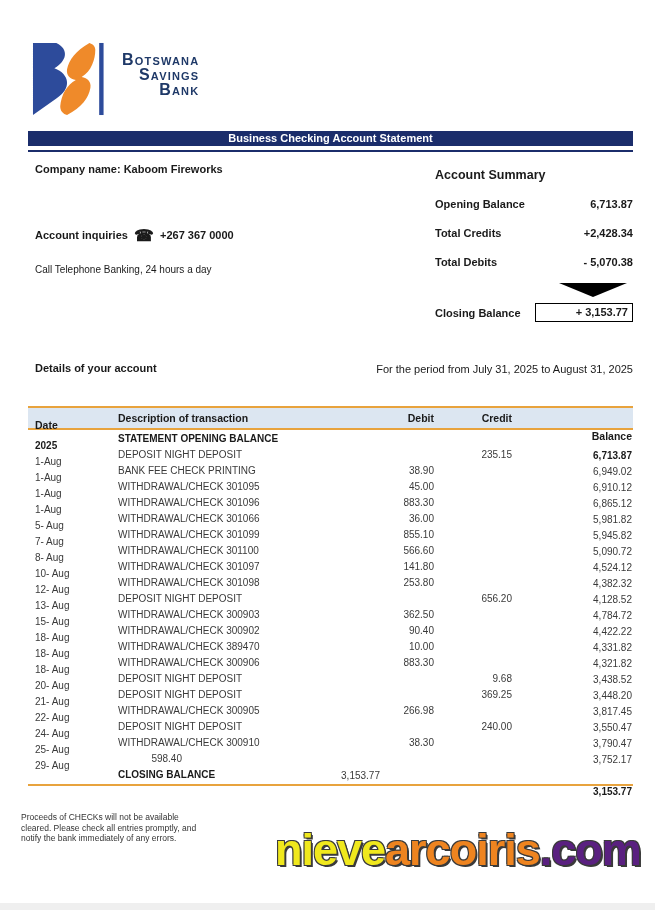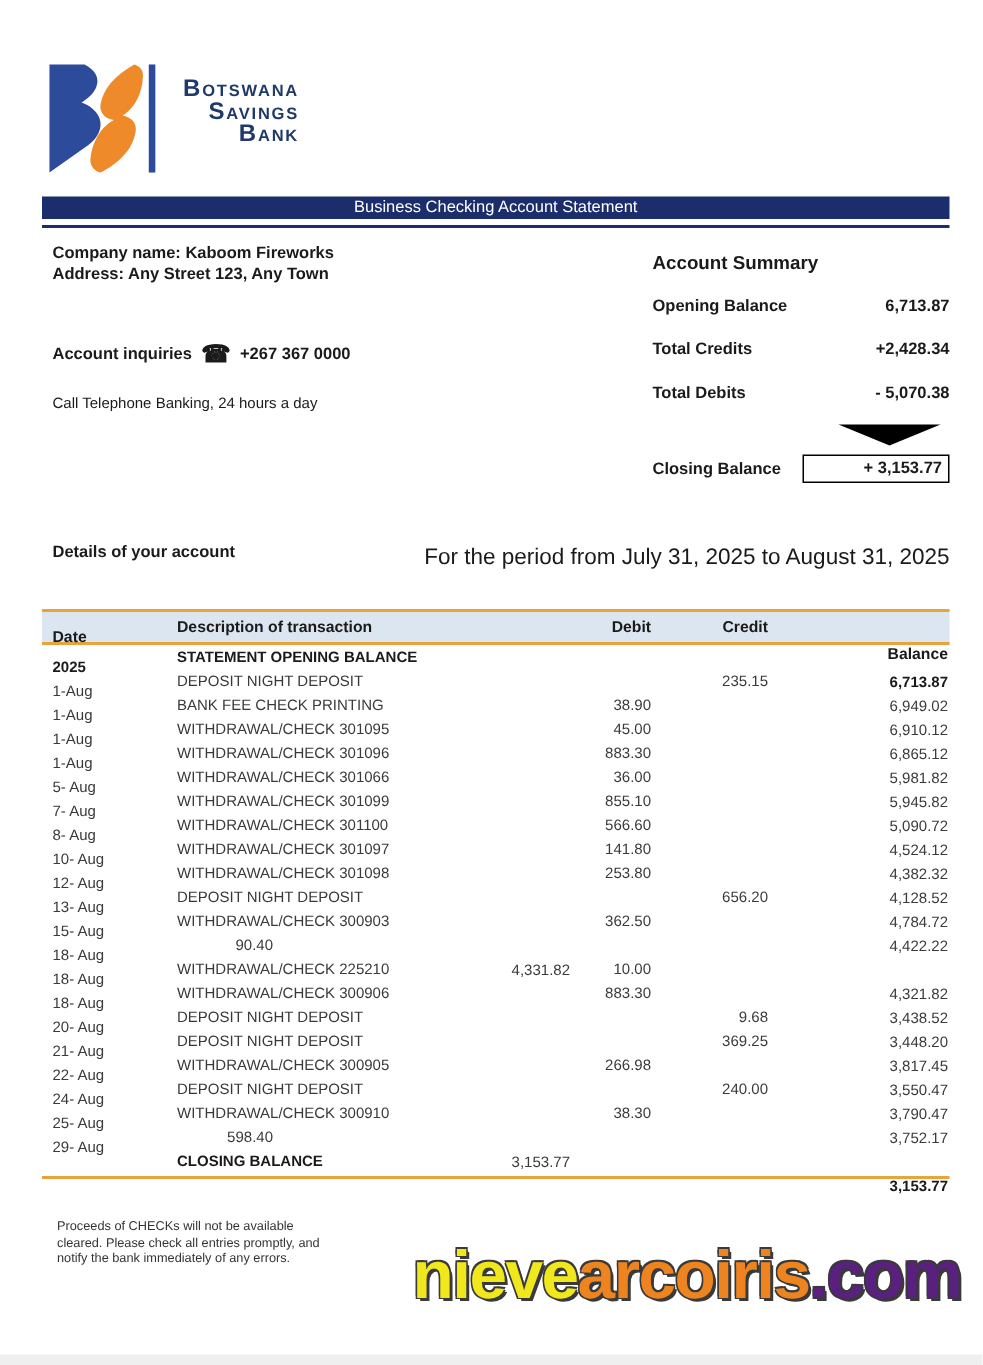--- a/index.html
+++ b/index.html
@@ -20,21 +20,21 @@
   .page{position:relative;width:655px;height:910px;background:#fff;overflow:hidden;}
 
   
   .logo-block{position:absolute;left:30px;top:42px;display:flex;align-items:flex-start;}
   .logo-mark{width:78px;height:74px;}
   .brand-name{margin-left:14px;margin-top:10px;color:var(--brand-text);font-weight:bold;
     font-variant:small-caps;font-size:16px;line-height:15px;letter-spacing:1.2px;text-align:right;}
 
   
   .title-bar{position:absolute;left:28px;top:131px;width:605px;height:15px;background:var(--navy);
-    color:#fff;font-size:11px;font-weight:normal;text-align:center;line-height:15px;}
+    color:#fff;font-size:11px;font-weight:bold;text-align:center;line-height:15px;}
   .title-underline{position:absolute;left:28px;top:150px;width:605px;height:2px;background:var(--navy);}
 
   
   .company{position:absolute;left:35px;top:162px;color:var(--ink);font-size:11px;font-weight:bold;line-height:14px;}
   .inquiries{position:absolute;left:35px;top:226px;color:var(--ink);font-size:11px;font-weight:bold;}
   .inquiries .phone-glyph{font-size:16px;vertical-align:-2px;padding:0 3px;}
   .tel-banking{position:absolute;left:35px;top:264px;color:var(--ink);font-size:10px;font-weight:normal;}
 
   
   .summary{position:absolute;left:435px;top:168px;width:198px;color:var(--ink);}
@@ -42,39 +42,39 @@
   .summary-row{display:flex;justify-content:space-between;font-size:11px;font-weight:bold;margin-bottom:17px;}
   .summary-triangle{width:0;height:0;border-left:34px solid transparent;border-right:34px solid transparent;
     border-top:14px solid #000;margin-left:auto;margin-right:6px;margin-top:-2px;}
   .closing-row{display:flex;align-items:center;justify-content:space-between;margin-top:6px;}
   .closing-label{font-size:11px;font-weight:bold;}
   .closing-box{width:98px;height:19px;border:1.5px solid #000;font-size:11px;font-weight:bold;
     text-align:right;line-height:17px;padding-right:4px;}
 
   
   .details-heading{position:absolute;left:35px;top:362px;font-size:11px;font-weight:bold;color:var(--ink);}
-  .period{position:absolute;right:22px;top:363px;font-size:15px;color:var(--ink);}
+  .period{position:absolute;right:22px;top:363px;font-size:11px;color:var(--ink);}
 
   
   .table{position:absolute;left:28px;top:406px;width:605px;font-size:10px;color:var(--row-ink);}
   .t-header{display:flex;background:var(--header-bg);border-top:2px solid var(--gold);
     border-bottom:2px solid var(--gold);height:24px;align-items:center;
     font-weight:bold;font-size:10.5px;color:var(--ink);}
   .t-row{display:flex;height:16px;align-items:center;}
   .t-row.bold{font-weight:bold;color:var(--ink);}
   .cell{overflow:hidden;white-space:nowrap;}
   .col-date{width:90px;padding-left:7px;margin-top:14px;}
   .col-desc{width:252px;}
   .col-debit{width:68px;text-align:right;padding-right:4px;}
   .col-credit{width:78px;text-align:right;padding-right:4px;}
   .col-balance{width:117px;text-align:right;padding-right:1px;margin-top:35px;}
   .t-bottom{border-bottom:2px solid var(--gold);margin-top:2px;}
 
   
-  .notice{position:absolute;left:38px;top:812px;font-size:8.5px;line-height:10.5px;color:#333;}
+  .notice{position:absolute;left:21px;top:812px;font-size:8.5px;line-height:10.5px;color:#333;}
   .watermark{position:absolute;left:275px;top:824px;font-size:45px;font-weight:bold;letter-spacing:-1px;
     white-space:nowrap;
     text-shadow:2px 2px 0 #3a3a3a,-1px -1px 0 #3a3a3a,1px -1px 0 #3a3a3a,-1px 1px 0 #3a3a3a,1px 1px 0 #3a3a3a;}
   .wm-1{color:var(--wm-yellow);}
   .wm-2{color:var(--wm-orange);}
   .wm-3{color:var(--wm-purple);}
 
   .page-bottom-edge{position:absolute;left:0;bottom:0;width:655px;height:7px;background:#efefef;}
 </style>
 </head>
@@ -93,21 +93,20 @@
       <div>Savings</div>
       <div>Bank</div>
     </div>
   </div>
 
   <div class="title-bar">Business Checking Account Statement</div>
   <div class="title-underline"></div>
 
   <div class="company">
     <div>Company name: Kaboom Fireworks</div>
-    <div>Address: Any Street 123, Any Town</div>
   </div>
   <div class="inquiries">
     <span>Account inquiries</span>
     <span class="phone-glyph">☎</span>
     <span>+267 367 0000</span>
   </div>
   <div class="tel-banking">Call Telephone Banking, 24 hours a day</div>
 
   <div class="summary">
     <div class="summary-heading">Account Summary</div>
@@ -221,27 +220,28 @@
         </div>
         <div class="t-row">
           <div class="cell col-date">15- Aug</div>
           <div class="cell col-desc">WITHDRAWAL/CHECK 300903</div>
           <div class="cell col-debit">362.50</div>
           <div class="cell col-credit"></div>
           <div class="cell col-balance">4,422.22</div>
         </div>
         <div class="t-row">
           <div class="cell col-date">18- Aug</div>
+          <div class="cell col-desc">WITHDRAWAL/CHECK 300902</div>
           <div class="cell col-debit">90.40</div>
           <div class="cell col-credit"></div>
           <div class="cell col-balance">4,331.82</div>
         </div>
         <div class="t-row">
           <div class="cell col-date">18- Aug</div>
-          <div class="cell col-desc">WITHDRAWAL/CHECK 225210</div>
+          <div class="cell col-desc">WITHDRAWAL/CHECK 389470</div>
           <div class="cell col-debit">10.00</div>
           <div class="cell col-credit"></div>
           <div class="cell col-balance">4,321.82</div>
         </div>
         <div class="t-row">
           <div class="cell col-date">18- Aug</div>
           <div class="cell col-desc">WITHDRAWAL/CHECK 300906</div>
           <div class="cell col-debit">883.30</div>
           <div class="cell col-credit"></div>
           <div class="cell col-balance">3,438.52</div>

